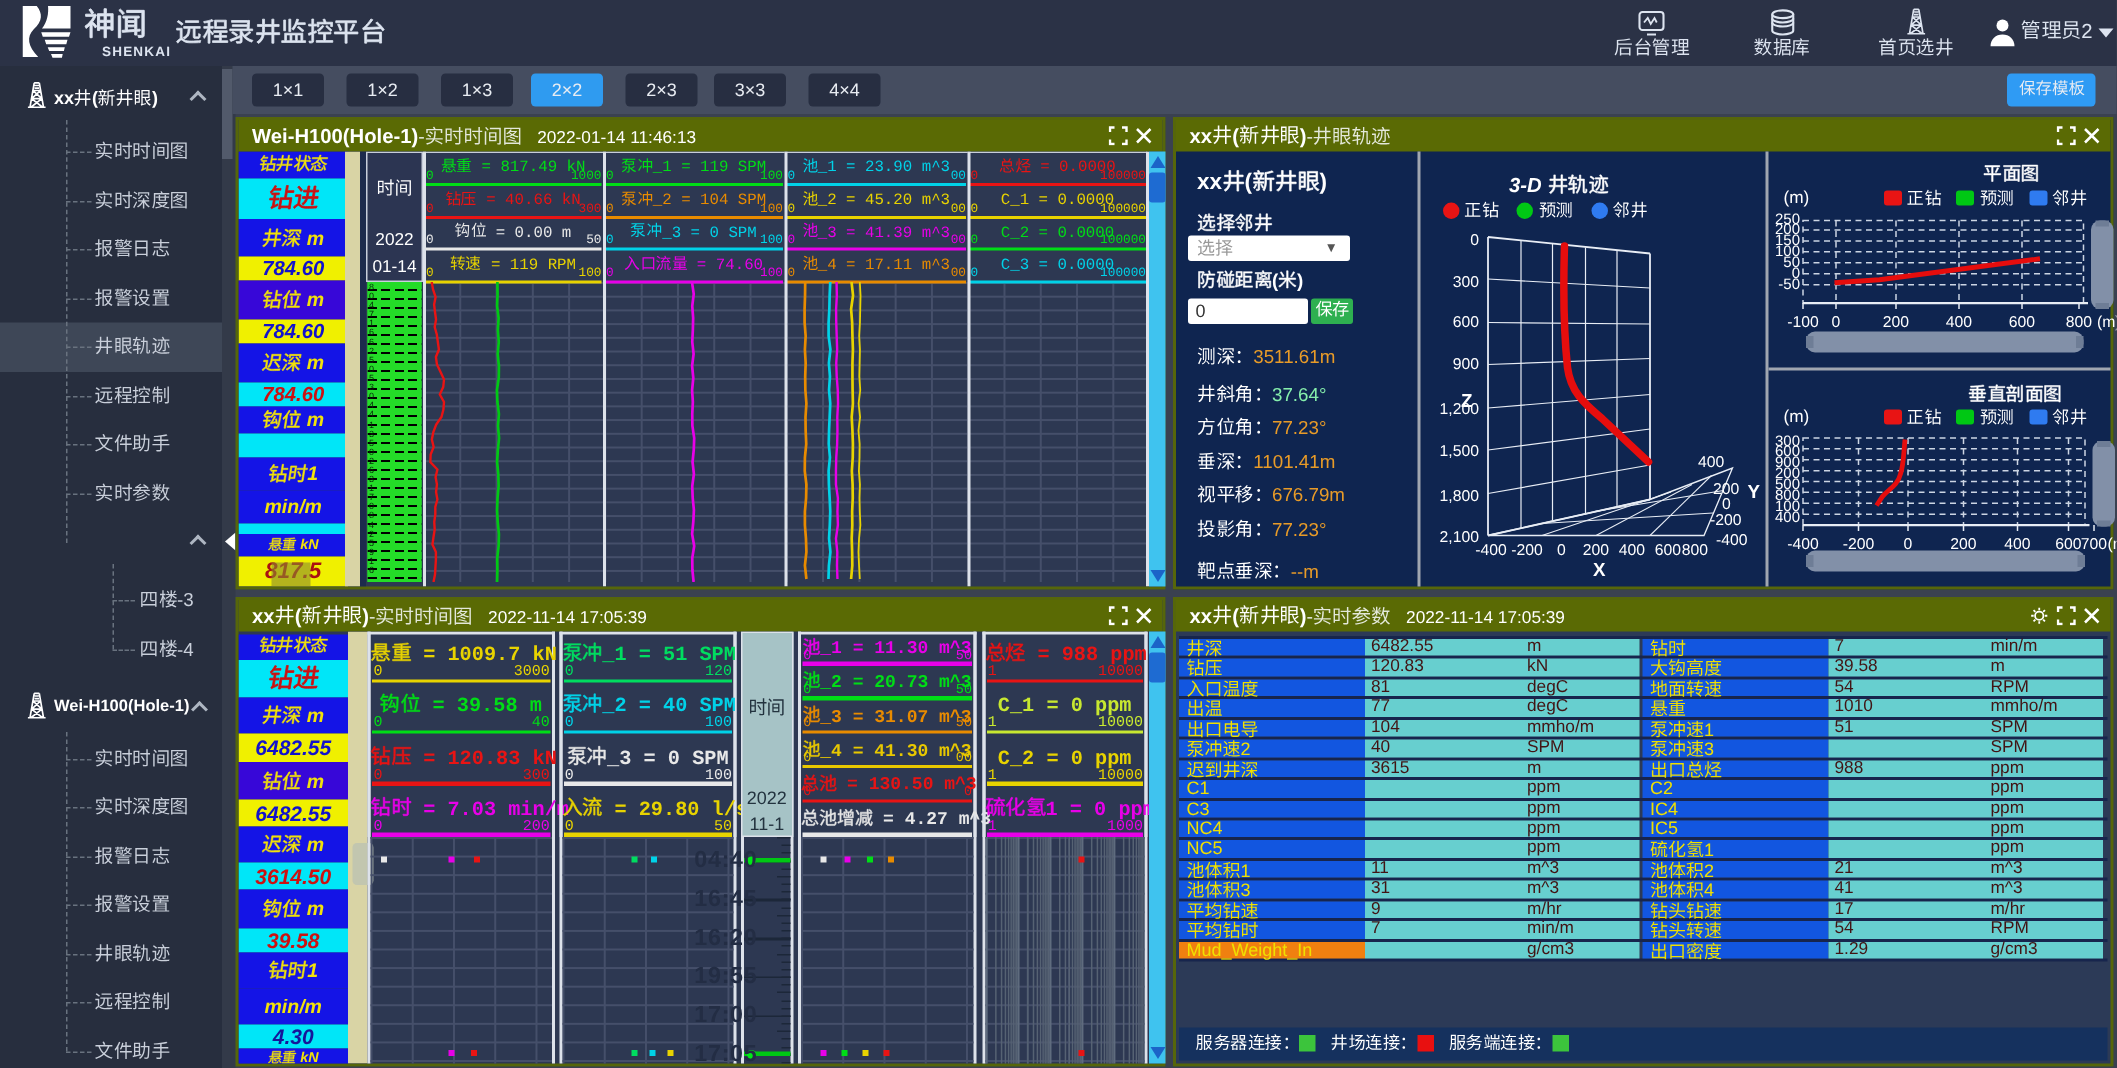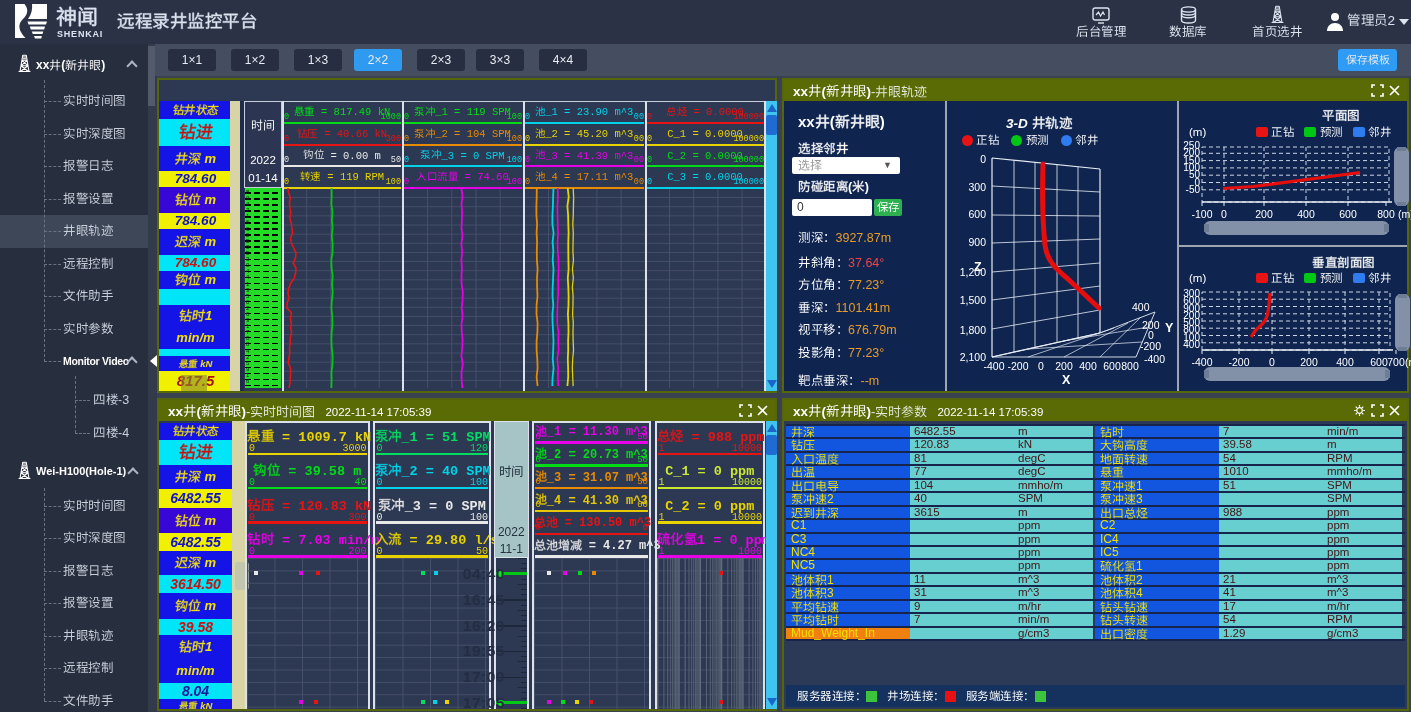--- a/index.html
+++ b/index.html
@@ -166,21 +166,21 @@
 <div id="top">
  <svg class="ab" style="left:15px;top:4px" width="34" height="36" viewBox="0 0 34 36" fill="#fff">
   <path d="M0 0 H9.5 C13.5 5 13.5 10 7.5 15.5 C2.5 20.5 3.5 27 10.5 34 H0 Z"></path>
   <path d="M17 0 H32 V15 H13 C16.5 10.5 17.5 5 17 0 Z M12.5 17.5 H32 L31 20.5 H13.5 Z M14.8 22.5 H30 L29.2 25.5 H15.8 Z M16.8 27.5 H28.2 L27.6 30 H17.8 Z M19 32 H26.8 L26.3 34.5 H20 Z"></path>
  </svg>
  <div class="ab bb" style="left:56px;top:5px;font-size:21px;font-weight:bold;letter-spacing:1px"><svg class="cj" viewBox="0 0 1000 1000">
         <use href="#c795e"></use>
       </svg><svg class="cj" viewBox="0 0 1000 1000">
         <use href="#c95fb"></use>
       </svg></div>
- <div class="ab" style="left:57px;top:29px;font-size:9px;font-weight:bold;letter-spacing:0.8px">SHENKAI</div>
+ <div class="ab" style="left:68px;top:29px;font-size:9px;font-weight:bold;letter-spacing:0.8px">SHENKAI</div>
  <div class="ab bb" style="left:117px;top:11px;font-size:17.5px;letter-spacing:0.6px"><svg class="cj" viewBox="0 0 1000 1000">
         <use href="#c8fdc"></use>
       </svg><svg class="cj" viewBox="0 0 1000 1000">
         <use href="#c7a0b"></use>
       </svg><svg class="cj" viewBox="0 0 1000 1000">
         <use href="#c5f55"></use>
       </svg><svg class="cj" viewBox="0 0 1000 1000">
         <use href="#c4e95"></use>
       </svg><svg class="cj" viewBox="0 0 1000 1000">
         <use href="#c76d1"></use>
@@ -352,24 +352,20 @@
       <span class="dash"></span>
       <span class="tx"><svg class="cj" viewBox="0 0 1000 1000">
           <use href="#c5b9e"></use>
         </svg><svg class="cj" viewBox="0 0 1000 1000">
           <use href="#c65f6"></use>
         </svg><svg class="cj" viewBox="0 0 1000 1000">
           <use href="#c53c2"></use>
         </svg><svg class="cj" viewBox="0 0 1000 1000">
           <use href="#c6570"></use>
         </svg></span>
-    </div>
- <div class="sit" style="top:301.0px;color:#fff;font-weight:bold;font-size:10.5px;letter-spacing:-0.3px">
-      <span class="dash"></span>
-      <span class="tx">Monitor Video</span>
     </div>
  <div class="crt" style="left:128px;top:314px"></div>
  <div class="vdash" style="left:75px;top:331.5px;height:57px"></div>
  <div class="sit" style="top:339.5px">
       <span class="dash" style="left:75px;width:15px"></span>
       <span class="tx" style="left:93px"><svg class="cj" viewBox="0 0 1000 1000">
           <use href="#c56db"></use>
         </svg><svg class="cj" viewBox="0 0 1000 1000">
           <use href="#c697c"></use>
         </svg>-3</span>
@@ -495,20 +491,35 @@
       </svg><svg class="cj" viewBox="0 0 1000 1000">
         <use href="#c5b58"></use>
       </svg><svg class="cj" viewBox="0 0 1000 1000">
         <use href="#c6a21"></use>
       </svg><svg class="cj" viewBox="0 0 1000 1000">
         <use href="#c677f"></use>
       </svg></div>
 </div>
 
 <div class="panel" style="left:157px;top:78px;width:620px;height:315px">
+<div class="ptitle"><span class="t1">Wei-H100(Hole-1)</span><span class="t2">-<svg class="cj" viewBox="0 0 1000 1000">
+          <use href="#c5b9e"></use>
+        </svg><svg class="cj" viewBox="0 0 1000 1000">
+          <use href="#c65f6"></use>
+        </svg><svg class="cj" viewBox="0 0 1000 1000">
+          <use href="#c65f6"></use>
+        </svg><svg class="cj" viewBox="0 0 1000 1000">
+          <use href="#c95f4"></use>
+        </svg><svg class="cj" viewBox="0 0 1000 1000">
+          <use href="#c56fe"></use>
+        </svg></span><span class="t3">2022-01-14 11:46:13</span><svg class="pico" style="right:23px" viewBox="0 0 13 13" fill="none" stroke="#fff" stroke-width="1.6">
+        <path d="M1 4 V1 H4 M9 1 H12 V4 M12 9 V12 H9 M4 12 H1 V9"></path>
+      </svg><svg class="pico" style="right:6px" viewBox="0 0 13 13" stroke="#fff" stroke-width="1.7">
+        <path d="M2 2 L11 11 M11 2 L2 11"></path>
+      </svg></div>
 <div class="ab" style="left:0px;top:21px;width:616px;height:290px;overflow:hidden">
 <div class="ic it bb" style="top:0px;height:18px;background:#1414e6;color:#f2e20a;font-size:11.5px;line-height:18px"><svg class="cj" viewBox="0 0 1000 1000">
           <use href="#c94bb"></use>
         </svg><svg class="cj" viewBox="0 0 1000 1000">
           <use href="#c4e95"></use>
         </svg><svg class="cj" viewBox="0 0 1000 1000">
           <use href="#c72b6"></use>
         </svg><svg class="cj" viewBox="0 0 1000 1000">
           <use href="#c6001"></use>
         </svg></div>
@@ -760,30 +771,30 @@
         <use href="#c4fdd"></use>
       </svg><svg class="cj" viewBox="0 0 1000 1000">
         <use href="#c5b58"></use>
       </svg></div>
 <div class="ab" style="left:14px;top:151px;font-size:12.5px;color:#fff"><svg class="cj" viewBox="0 0 1000 1000">
         <use href="#c6d4b"></use>
       </svg><svg class="cj" viewBox="0 0 1000 1000">
         <use href="#c6df1"></use>
       </svg><svg class="cj" viewBox="0 0 1000 1000">
         <use href="#cff1a"></use>
-      </svg><span style="color:#e89b28">3927.87m</span></div>
+      </svg><span style="color:#e89b28">3511.61m</span></div>
 <div class="ab" style="left:14px;top:176px;font-size:12.5px;color:#fff"><svg class="cj" viewBox="0 0 1000 1000">
         <use href="#c4e95"></use>
       </svg><svg class="cj" viewBox="0 0 1000 1000">
         <use href="#c659c"></use>
       </svg><svg class="cj" viewBox="0 0 1000 1000">
         <use href="#c89d2"></use>
       </svg><svg class="cj" viewBox="0 0 1000 1000">
         <use href="#cff1a"></use>
-      </svg><span style="color:#ef4444">37.64°</span></div>
+      </svg><span style="color:#86efac">37.64°</span></div>
 <div class="ab" style="left:14px;top:198px;font-size:12.5px;color:#fff"><svg class="cj" viewBox="0 0 1000 1000">
         <use href="#c65b9"></use>
       </svg><svg class="cj" viewBox="0 0 1000 1000">
         <use href="#c4f4d"></use>
       </svg><svg class="cj" viewBox="0 0 1000 1000">
         <use href="#c89d2"></use>
       </svg><svg class="cj" viewBox="0 0 1000 1000">
         <use href="#cff1a"></use>
       </svg><span style="color:#e89b28">77.23°</span></div>
 <div class="ab" style="left:14px;top:221px;font-size:12.5px;color:#fff"><svg class="cj" viewBox="0 0 1000 1000">
@@ -1088,21 +1099,21 @@
         </svg><svg class="cj" viewBox="0 0 1000 1000">
           <use href="#c4f4d"></use>
         </svg> m</div>
 <div class="ic " style="top:198px;height:16px;background:#00e6f8;color:#cc1111;font-size:14px;line-height:16px">39.58</div>
 <div class="ic it bb" style="top:214px;height:24px;background:#1414e6;color:#f2e20a;font-size:13px;line-height:24px"><svg class="cj" viewBox="0 0 1000 1000">
           <use href="#c94bb"></use>
         </svg><svg class="cj" viewBox="0 0 1000 1000">
           <use href="#c65f6"></use>
         </svg>1</div>
 <div class="ic it bb" style="top:238px;height:24px;background:#1414e6;color:#f2e20a;font-size:13px;line-height:24px">min/m</div>
-<div class="ic " style="top:262px;height:16px;background:#00e6f8;color:#16169a;font-size:14px;line-height:16px">8.04</div>
+<div class="ic " style="top:262px;height:16px;background:#00e6f8;color:#16169a;font-size:14px;line-height:16px">4.30</div>
 <div class="ic it bb" style="top:278px;height:14px;background:#1414e6;color:#f2e20a;font-size:9.5px;line-height:14px"><svg class="cj" viewBox="0 0 1000 1000">
           <use href="#c60ac"></use>
         </svg><svg class="cj" viewBox="0 0 1000 1000">
           <use href="#c91cd"></use>
         </svg> kN</div>
 <div class="ab" style="left:73px;top:0;width:13px;height:288px;background:#d9d4a5"></div>
 <div class="ab" style="left:76px;top:141px;width:14px;height:28px;background:#b8c0b4;opacity:0.7;border-radius:3px"></div>
 <div class="ab" style="left:86px;top:0;width:124.5px;height:292px;border-left:2px solid #dde2ea;border-right:2px solid #dde2ea">
         <div class="ab" style="left:-2px;right:-2px;top:0;height:137px;border:2px solid #dde2ea;border-bottom:none"></div>
         <div class="hr mono bb" style="top:0.0px;height:34.2px;color:#e8d300;font-size:13.5px;line-height:34px;font-weight:bold"><span class="mn" style="font-size:10px">0</span><svg class="cj" viewBox="0 0 1000 1000">

